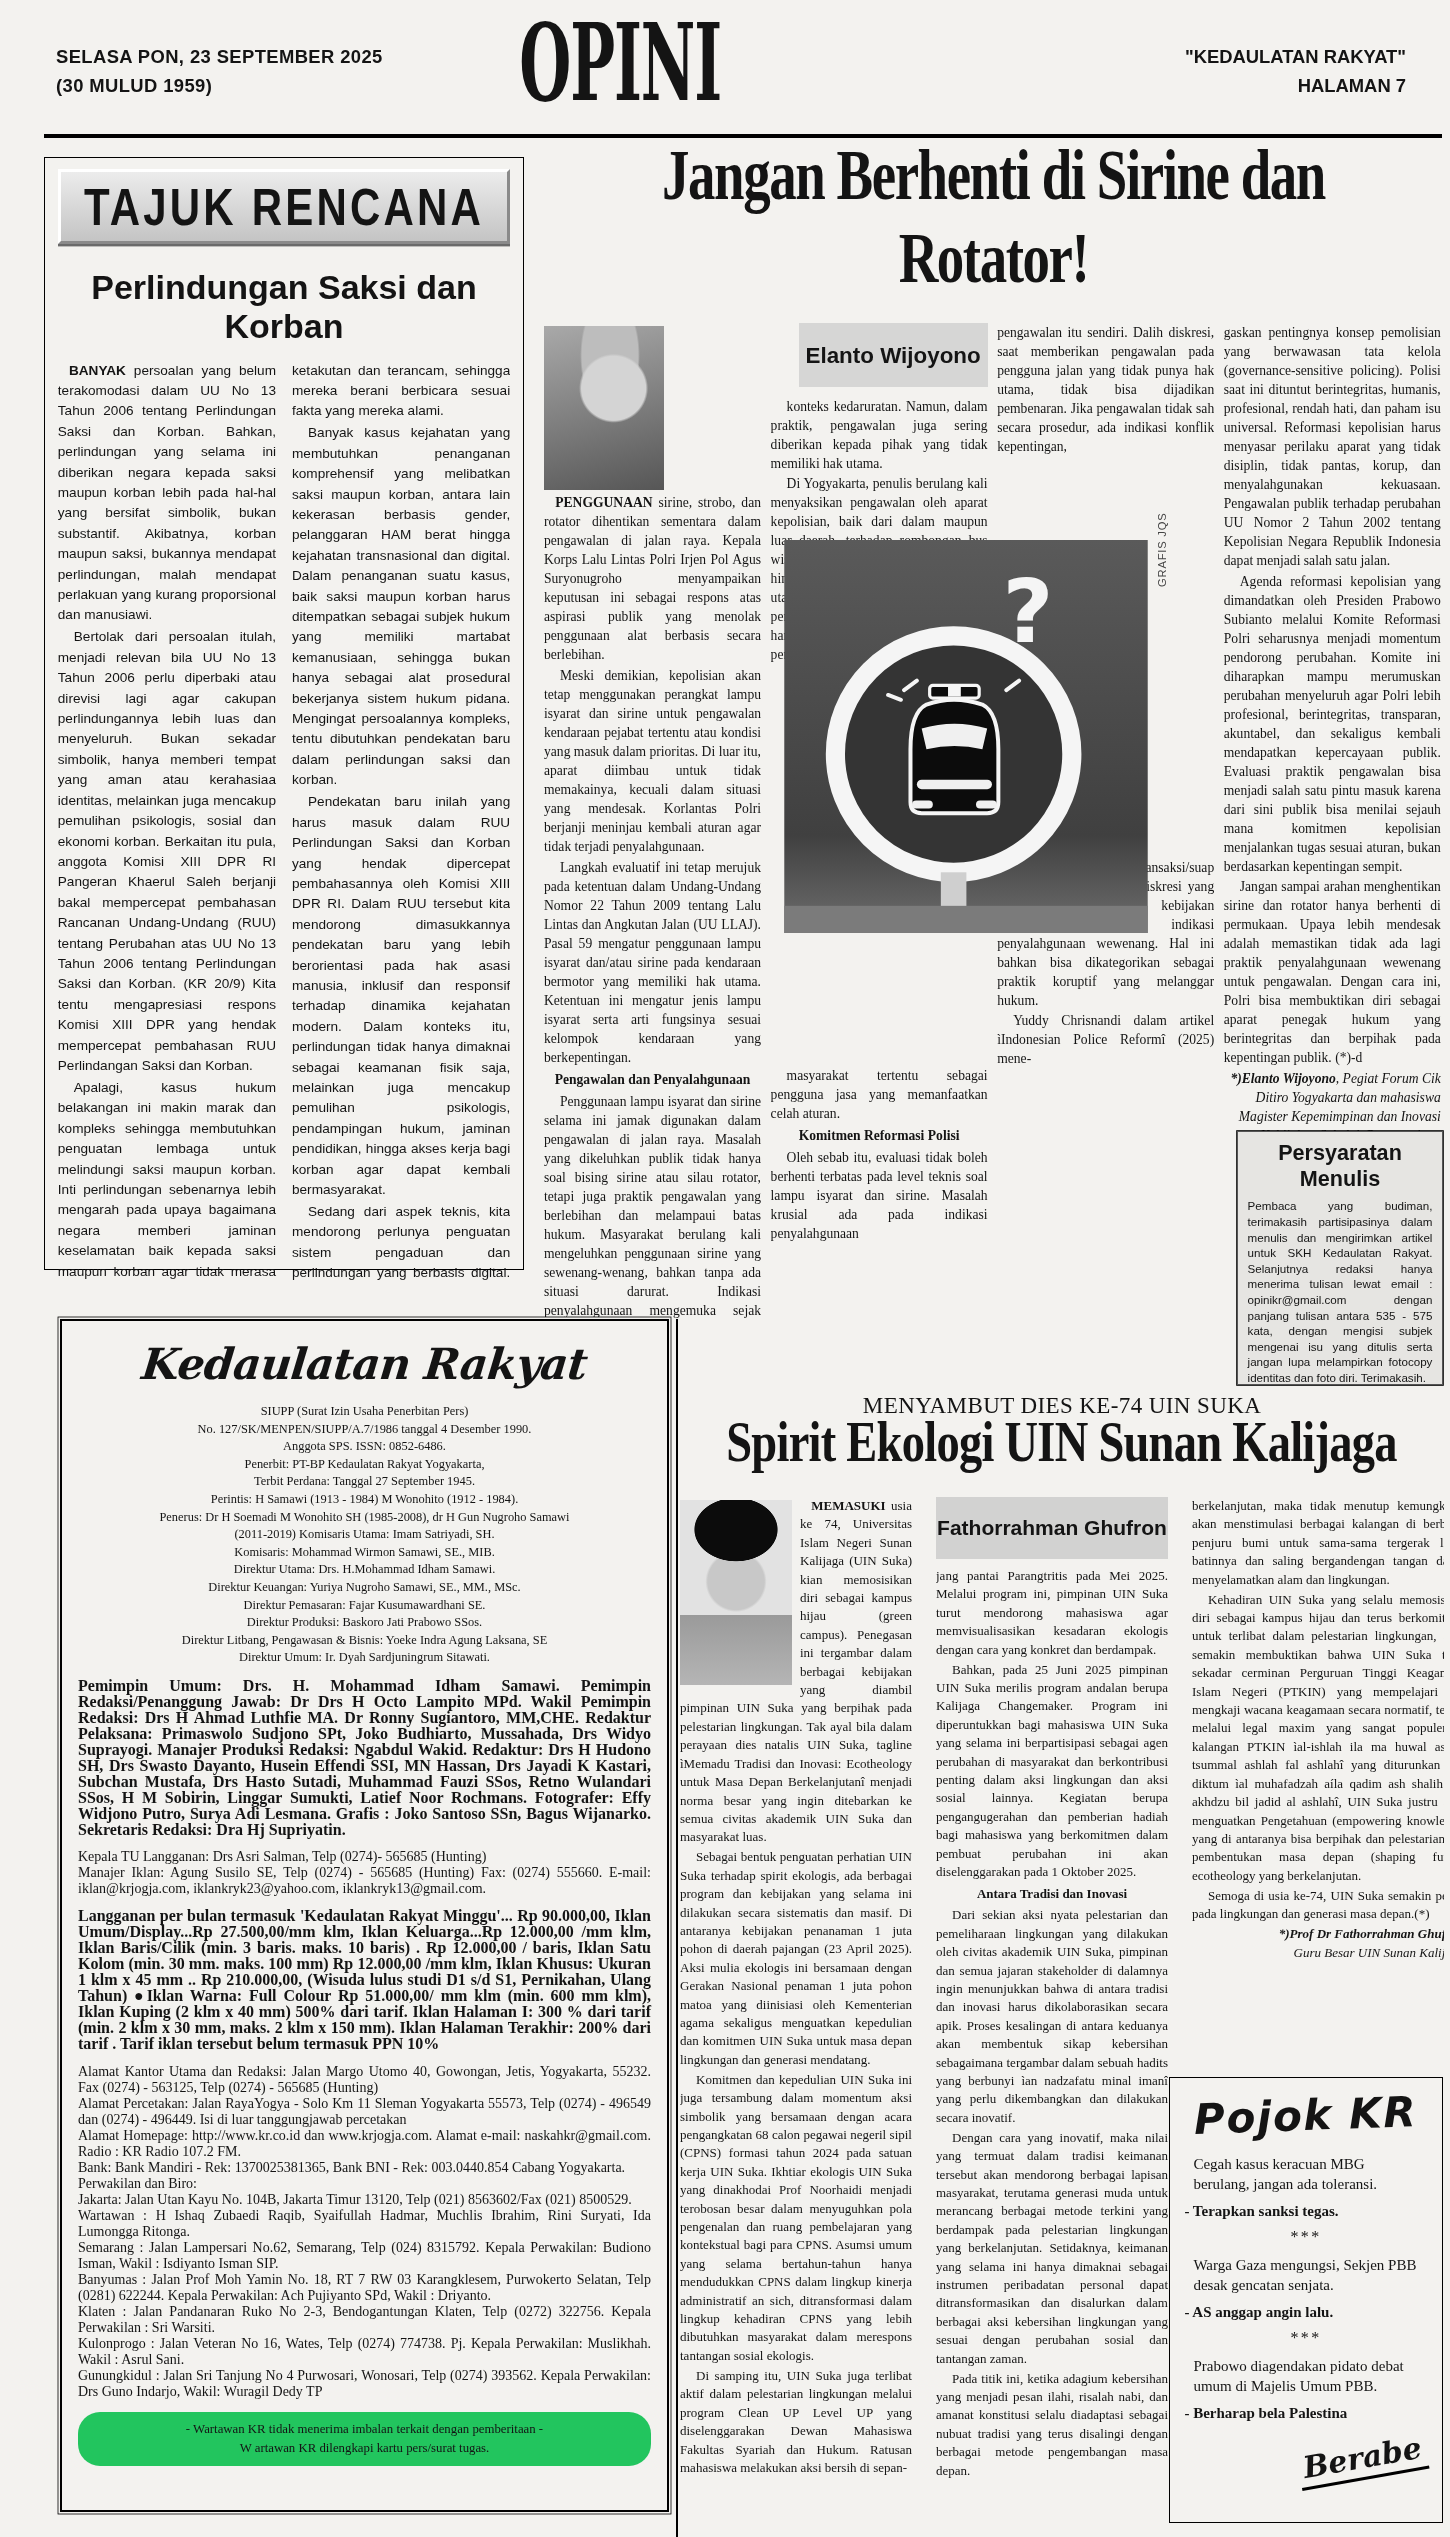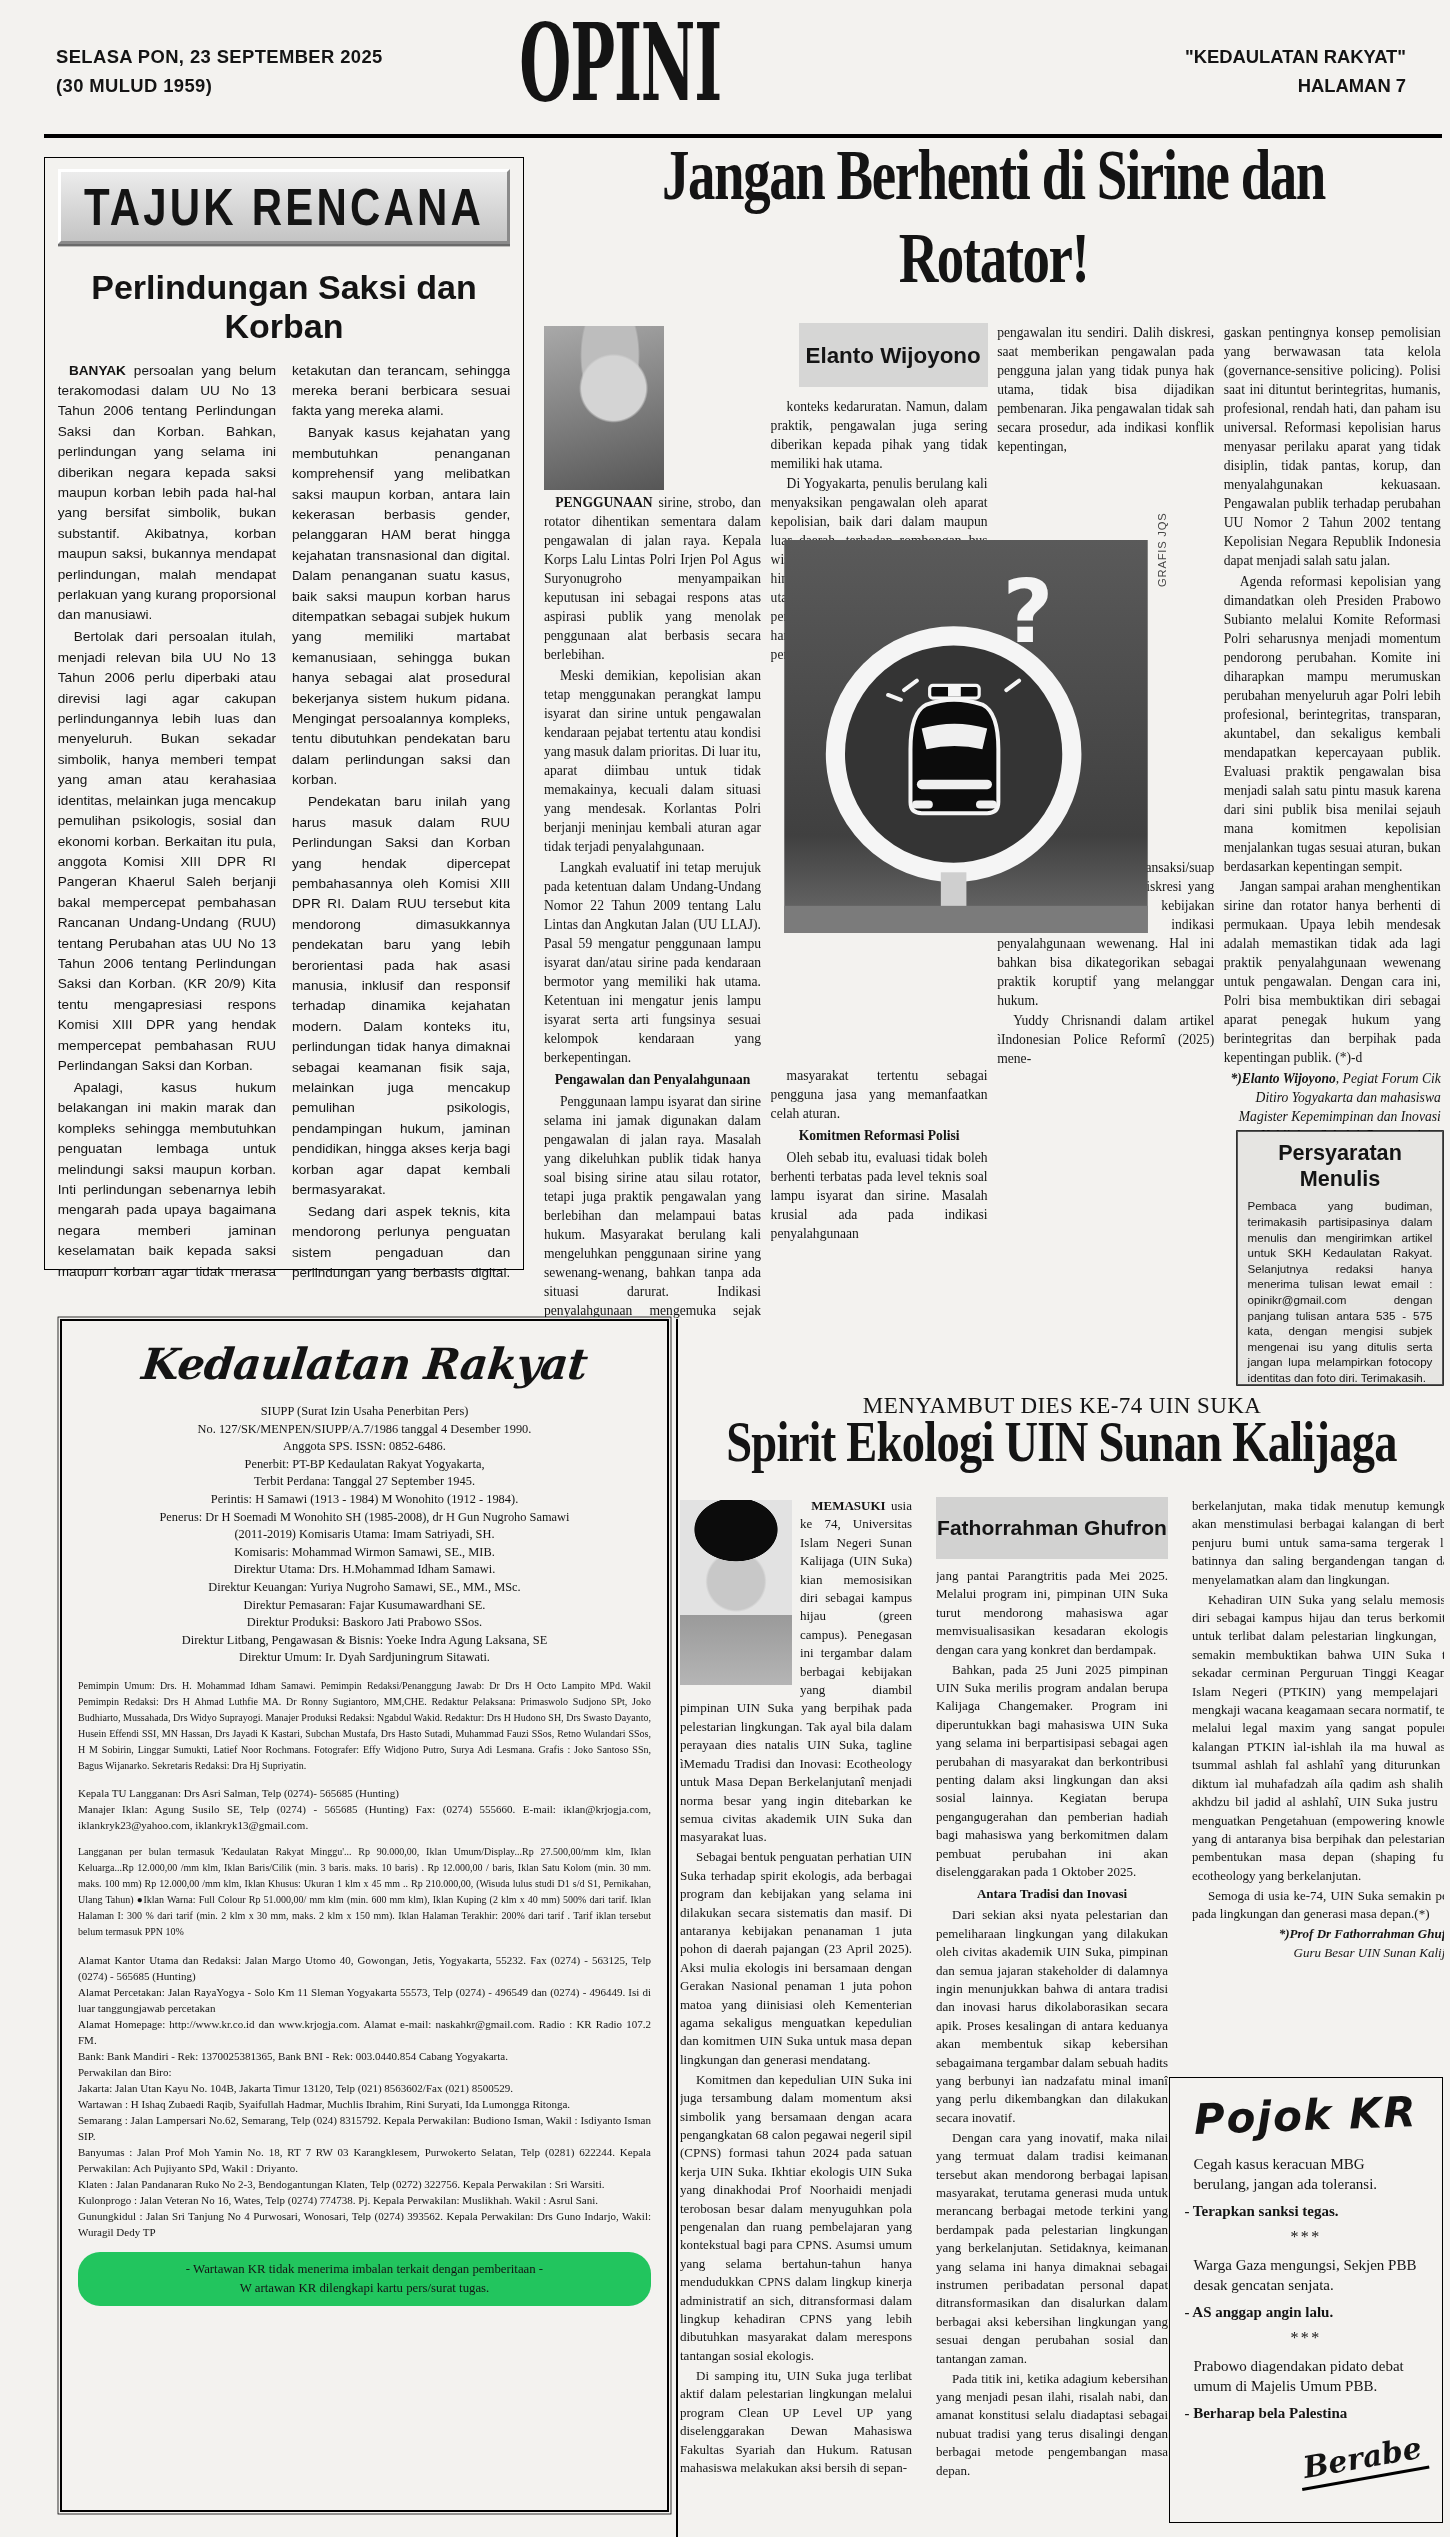--- a/index.html
+++ b/index.html
@@ -52,22 +52,22 @@
   .persy{left:1237px;top:1131px;width:206px;height:254px;background:#e6e5e2;border:1.6px solid #555;
          box-shadow:0 0 0 0.8px #000;box-sizing:border-box;padding:8px 9.6px;font-family:"Liberation Sans",sans-serif;}
   .persy h3{margin:0 0 6.4px 0;text-align:center;font-size:21.6px;}
   .persy p{margin:0;font-size:11.6px;line-height:15.6px;text-align:justify;}
   
   .mast{left:60px;top:1319px;width:609px;height:1193px;border:2.4px solid #000;box-shadow:0 0 0 1.6px #f3f2ef,0 0 0 2.4px #000;
         box-sizing:border-box;padding:12.8px 16px;background:#f3f2ef;}
   .mast-logo{text-align:center;font-family:"DejaVu Serif",serif;font-weight:bold;font-style:italic;
              font-size:43px;letter-spacing:-0.8px;margin:4.8px 0 14.4px 0;transform:skewX(-6deg);}
   .mast-center{text-align:center;font-size:12.4px;line-height:17.6px;white-space:pre-line;}
-  .mast-par{margin-top:11.2px;font-size:10px;line-height:16px;text-align:justify;}
-  .mast-pre{margin-top:11.2px;font-size:11px;line-height:16px;text-align:justify;white-space:pre-line;}
+  .mast-par{margin-top:11.2px;font-size:16px;line-height:16px;text-align:justify;font-weight:bold;}
+  .mast-pre{margin-top:11.2px;font-size:14px;line-height:16px;text-align:justify;white-space:pre-line;}
   .mast-note{margin-top:12.8px;background:#22c55e;padding:8px 11.2px;text-align:center;font-size:12.8px;
              line-height:19px;white-space:pre-line;border-radius:22px;}
   .vert-rule{left:676px;top:1319px;width:1.6px;height:1218px;background:#000;}
   
   .uin-kicker{left:680px;top:1393px;width:764px;text-align:center;font-size:23px;letter-spacing:0.4px;}
   .uin-headline{left:680px;top:1413px;width:764px;text-align:center;font-weight:bold;font-size:50px;}
   .uin-headline span{display:inline-block;transform:scale(.93,1.12);letter-spacing:-0.8px;}
   .uin-body{left:680px;top:1489px;width:764px;height:1049px;display:flex;gap:24px;overflow:hidden;
             font-size:13px;line-height:18.4px;text-align:justify;margin-top:8px;}
   .uin-c1,.uin-c2{width:232px;flex:0 0 232px;overflow:hidden;}

